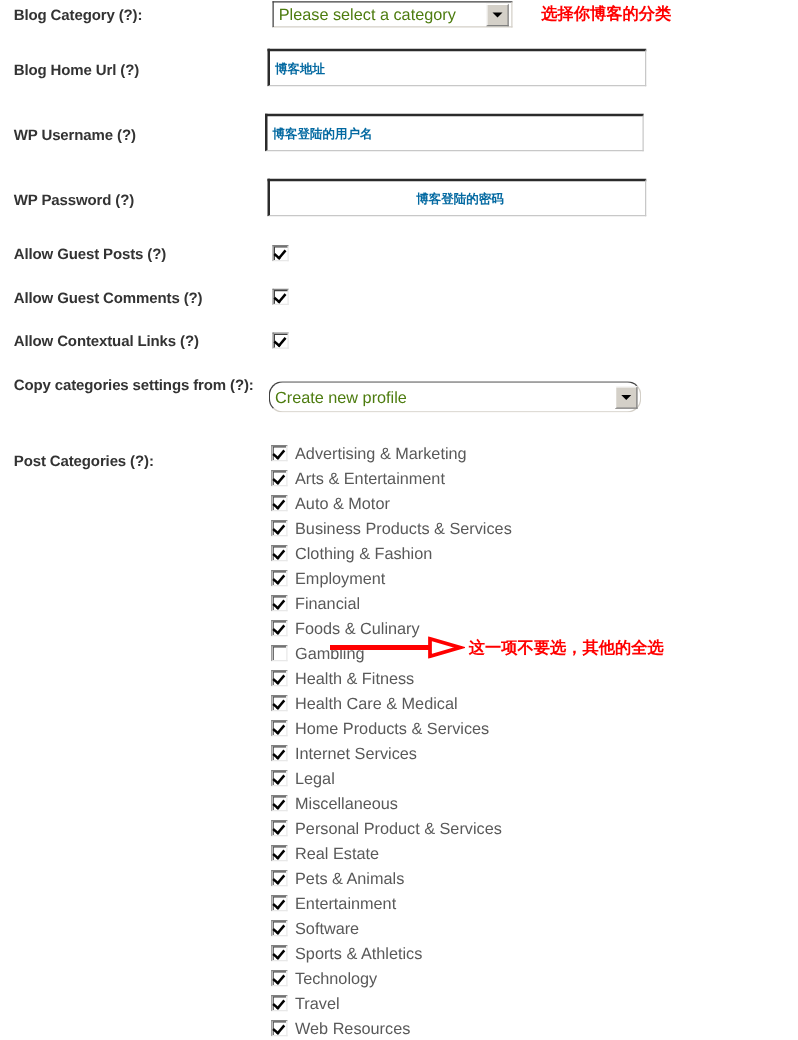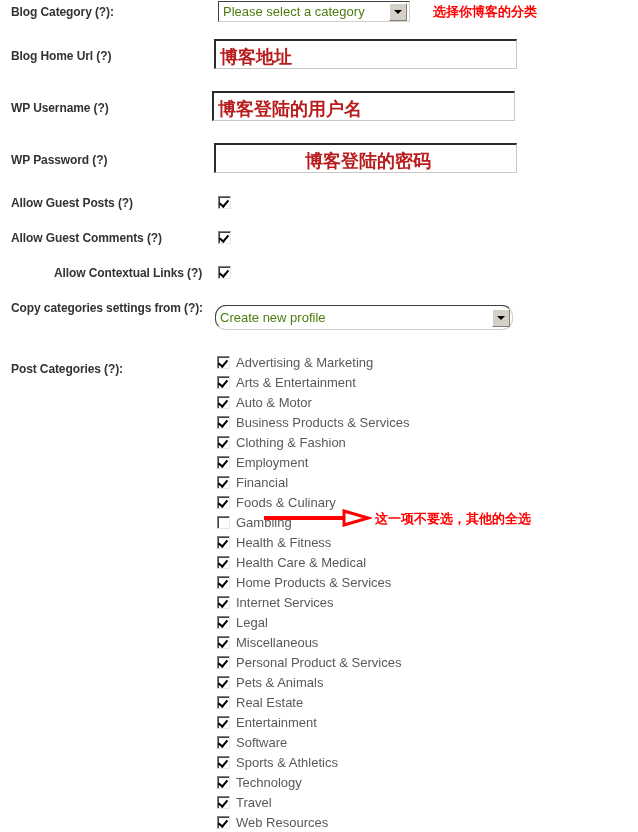--- a/index.html
+++ b/index.html
@@ -90,24 +90,24 @@
     background: #ffffff;
     border-top: 2px solid #2b2b2b;
     border-left: 2px solid #2b2b2b;
     border-right: 1px solid #c8c8c8;
     border-bottom: 1px solid #c8c8c8;
     display: flex;
     align-items: flex-end;
   }
   .tinput .tval {
     padding: 0 0 4px 4px;
-    font-family: Liberation Sans, sans-serif;
-    font-size: 18px;
+    font-family: Liberation Mono, monospace;
+    font-size: 10px;
     font-weight: bold;
-    color: #b91c1c;
+    color: #0369a1;
     white-space: nowrap;
     line-height: 14px;
   }
 
   
   .cbx {
     position: relative;
     display: inline-block;
     width: 13px;
     height: 13px;
@@ -213,21 +213,21 @@
     <div class="lbl" style="top:0px;">Allow Guest Posts (?)</div>
     <span class="cbx checked cbx-standalone" style="left:218px; top:0px;"></span>
   </div>
 
   <div class="row" style="top:231px;">
     <div class="lbl" style="top:0px;">Allow Guest Comments (?)</div>
     <span class="cbx checked cbx-standalone" style="left:218px; top:0px;"></span>
   </div>
 
   <div class="row" style="top:266px;">
-    <div class="lbl" style="top:0px;margin-left:43px;">Allow Contextual Links (?)</div>
+    <div class="lbl" style="top:0px;">Allow Contextual Links (?)</div>
     <span class="cbx checked cbx-standalone" style="left:218px; top:0px;"></span>
   </div>
 
   <div class="row" style="top:301px;">
     <div class="lbl" style="top:0px; width:195px;">Copy categories settings from (?):</div>
     <div class="combo" style="left:215px; top:4px; width:298px; height:25px;border-radius:11px;">
       <span class="combo-text">Create new profile</span>
       <span class="combo-arrow"></span>
     </div>
   </div>
@@ -296,25 +296,25 @@
       <div class="cat-item">
         <span class="cbx checked"></span>
         <span class="cat-label">Miscellaneous</span>
       </div>
       <div class="cat-item">
         <span class="cbx checked"></span>
         <span class="cat-label">Personal Product &amp; Services</span>
       </div>
       <div class="cat-item">
         <span class="cbx checked"></span>
+        <span class="cat-label">Real Estate</span>
+      </div>
+      <div class="cat-item">
+        <span class="cbx checked"></span>
         <span class="cat-label">Pets &amp; Animals</span>
-      </div>
-      <div class="cat-item">
-        <span class="cbx checked"></span>
-        <span class="cat-label">Real Estate</span>
       </div>
       <div class="cat-item">
         <span class="cbx checked"></span>
         <span class="cat-label">Entertainment</span>
       </div>
       <div class="cat-item">
         <span class="cbx checked"></span>
         <span class="cat-label">Software</span>
       </div>
       <div class="cat-item">

